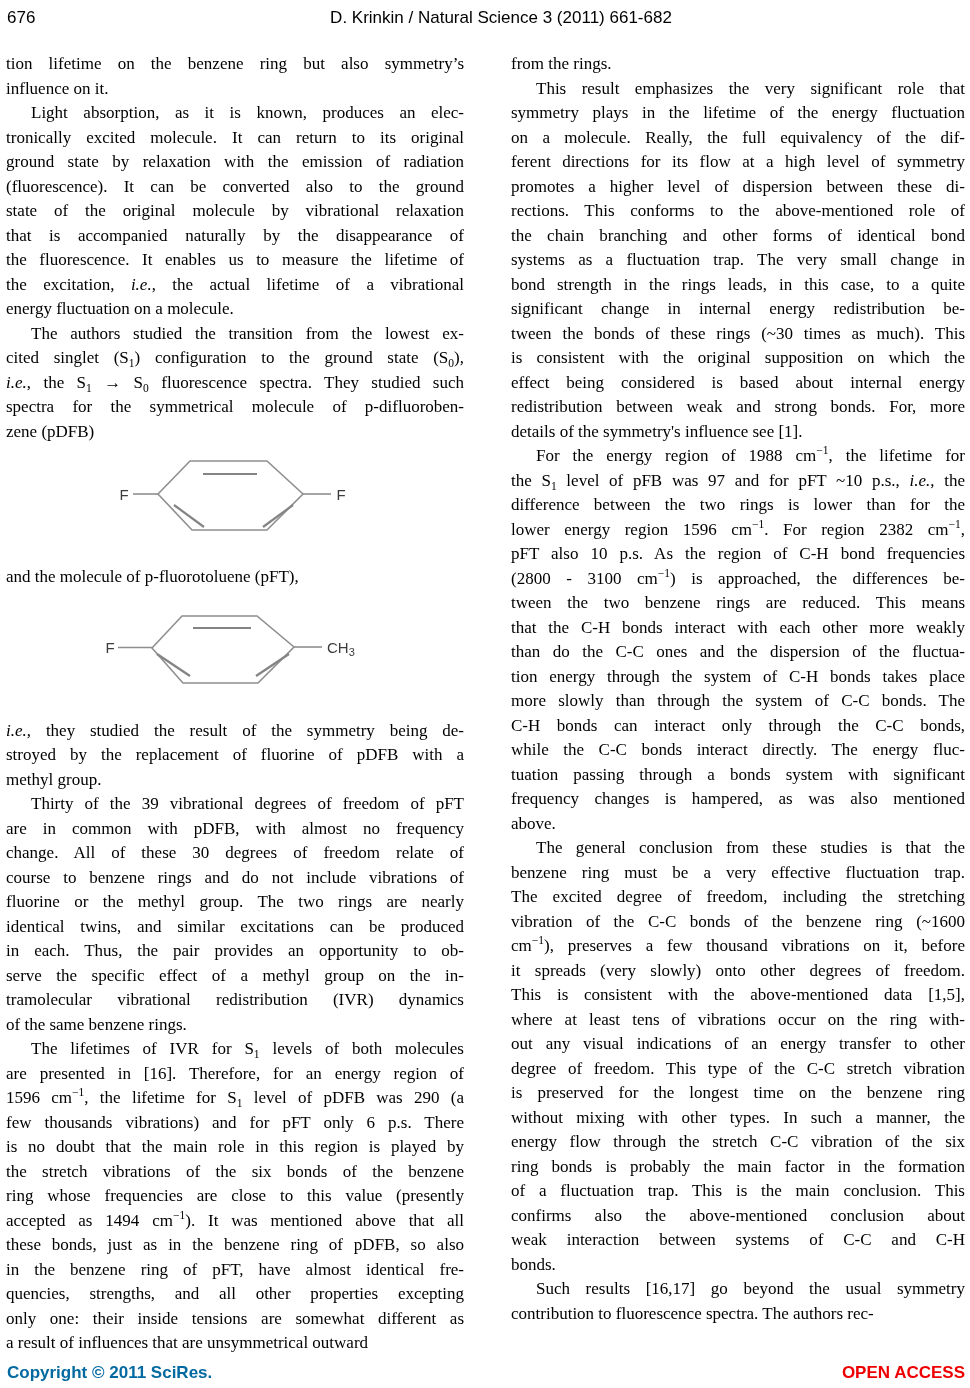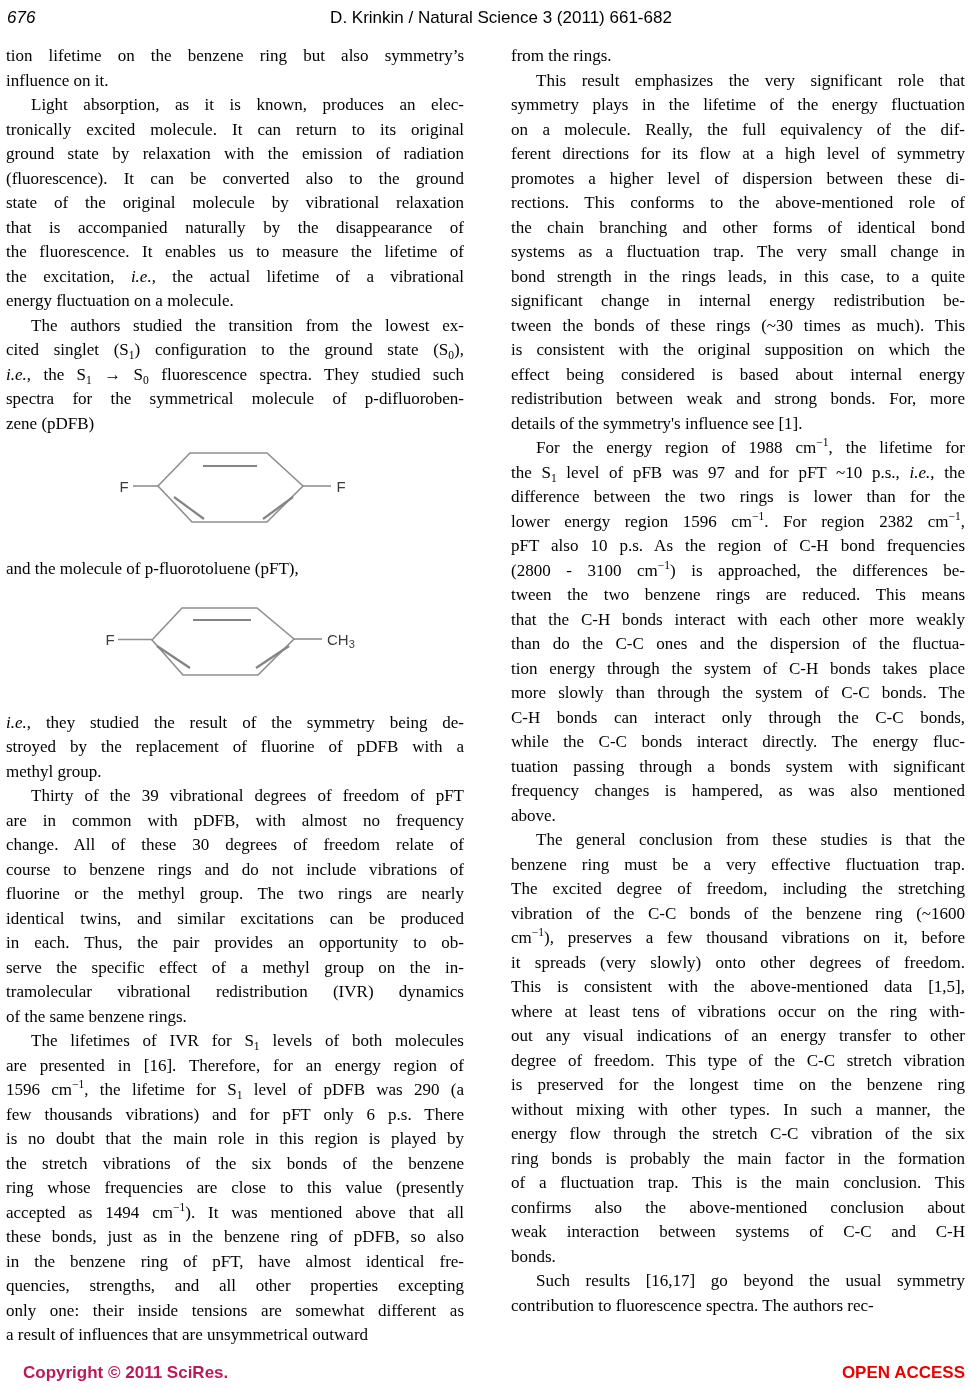--- a/index.html
+++ b/index.html
@@ -4,24 +4,24 @@
 <style>
   html,body{margin:0;padding:0;background:#ffffff;}
   .page{
     position:relative;width:970px;height:1388px;background:#ffffff;
     font-family:"Liberation Serif","DejaVu Serif",serif;color:#000;
     overflow:hidden;
   }
   
   .header{position:absolute;top:8px;left:0;width:100%;height:24px;
     font-family:"Liberation Sans","DejaVu Sans",sans-serif;font-size:17px;color:#000;}
-  .page-number{position:absolute;left:7px;top:0;font-style:italic;}
+  .page-number{position:absolute;left:7px;top:0;}
   .running-title{position:absolute;left:16px;top:0;width:100%;text-align:center;}
   
-  .columns{position:absolute;top:44px;left:6px;width:959px;display:flex;}
+  .columns{position:absolute;top:52px;left:6px;width:959px;display:flex;}
   .col{flex:none;}
   .col-left{width:458px;margin-right:47px;}
   .col-right{width:454px;}
   .para{margin:0;padding:0;}
   .line{
     font-size:17px;line-height:24.5px;height:24.5px;
     text-align:justify;text-align-last:justify;white-space:normal;
   }
   .line.last{text-align-last:left;}
   .line.indent{text-indent:25px;}
@@ -30,21 +30,21 @@
   
   .fig{display:block;}
   .fig-pdfb{margin:7px 0 10px 0;}
   .fig-pft{margin:14px 0 16px 0;}
   .fig svg text{font-family:"Liberation Sans","DejaVu Sans",sans-serif;fill:#3c3c3c;font-size:15px;}
   .fig svg .bond{stroke:#8f8f8f;stroke-width:1.6;fill:none;}
   .fig svg .inner{stroke:#848484;stroke-width:2.2;fill:none;}
   
   .footer{position:absolute;top:1363px;left:7px;right:5px;height:24px;
     font-family:"Liberation Sans","DejaVu Sans",sans-serif;font-weight:bold;font-size:17px;}
-  .copyright{position:absolute;left:16px;top:0;color:#be185d;}
+  .copyright{position:absolute;left:0;top:0;color:#0369a1;}
   .open-access{position:absolute;right:0;top:0;}
 </style>
 </head>
 <body>
 
 <div class="page">
 
   <div class="header">
     <span class="page-number">676</span>
     <span class="running-title">D. Krinkin / Natural Science 3 (2011) 661-682</span>

